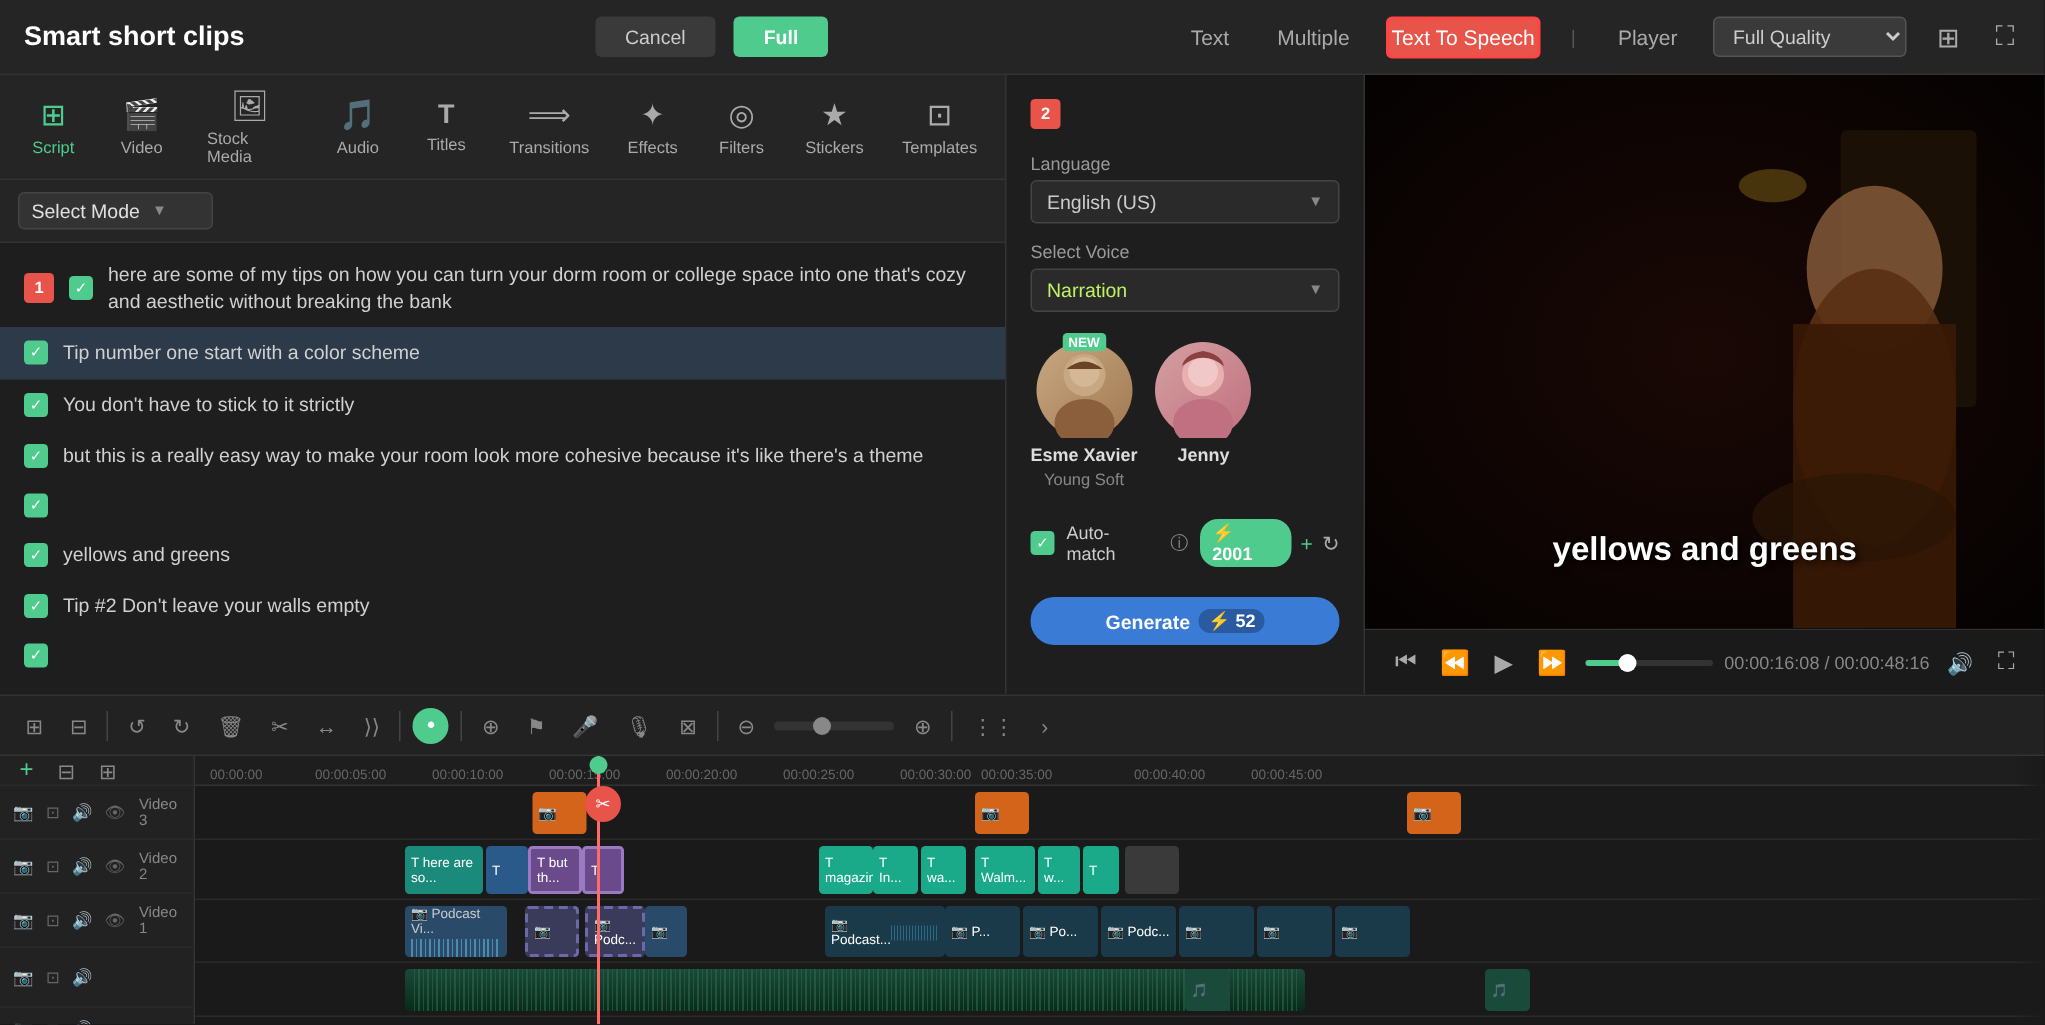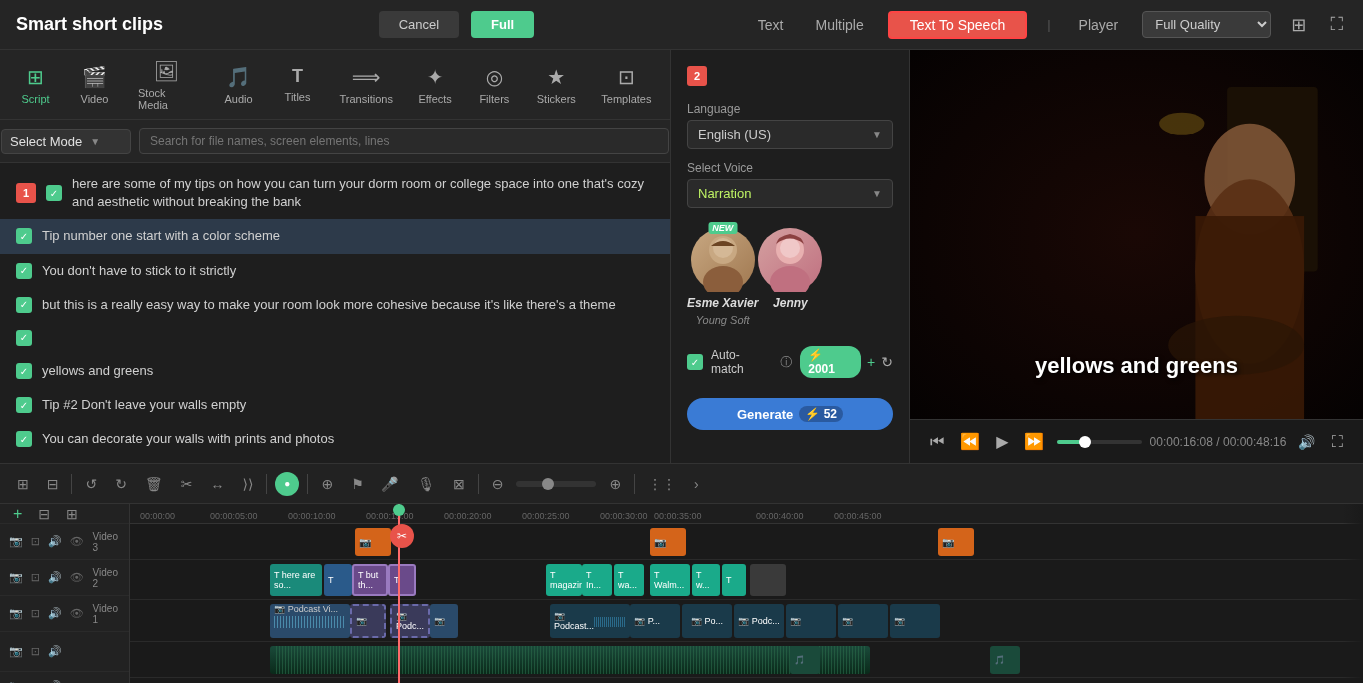--- a/index.html
+++ b/index.html
@@ -133,21 +133,21 @@
     }
     .tool-item.active { color: #4ecb8d; }
     .tool-item .tool-icon {
       font-size: 20px;
     }
 
     
     .search-bar-area {
       display: flex;
       align-items: center;
-      padding: 8px 1px;
+      padding: 8px 12px;
       background: #252525;
       border-bottom: 1px solid #333;
       gap: 8px;
     }
     .search-input {
       flex: 1;
       background: #2a2a2a;
       border: 1px solid #444;
       color: #ccc;
       padding: 5px 10px;
@@ -213,22 +213,22 @@
       flex-shrink: 0;
       overflow-y: auto;
     }
     .label-text {
       font-size: 12px;
       color: #999;
       margin-bottom: 4px;
     }
     .voice-grid {
       display: flex;
+      gap: 12px;
       margin-top: 8px;
-      font-style: italic;
     }
     .voice-card {
       display: flex;
       flex-direction: column;
       align-items: center;
       gap: 4px;
       cursor: pointer;
     }
     .voice-avatar {
       width: 64px;
@@ -592,21 +592,21 @@
 
 <div class="top-bar">
   <span class="app-title">Smart short clips</span>
   <div class="top-bar-center">
     <button class="btn-cancel">Cancel</button>
     <button class="btn-save">Full</button>
   </div>
   <div class="top-bar-right">
     <button class="tab-btn">Text</button>
     <button class="tab-btn">Multiple</button>
-    <button class="tab-btn tts-active" style="background:#e8534a;color:#fff;border:2px solid #ff4444;border-radius:4px;padding:4px 20px;">Text To Speech</button>
+    <button class="tab-btn tts-active" style="background:#e8534a;color:#fff;border:2px solid #ff4444;border-radius:4px;padding:4px 2px;">Text To Speech</button>
     <span style="color:#555;margin:0 4px;">|</span>
     <button class="tab-btn">Player</button>
     <select class="quality-select">
       <option>Full Quality</option>
       <option>Preview Quality</option>
     </select>
     <button class="icon-btn">⊞</button>
     <button class="icon-btn">⛶</button>
   </div>
 </div>
@@ -656,21 +656,20 @@
         <span class="tool-icon">⊡</span>
         <span>Templates</span>
       </div>
     </div>
 
     <div class="search-bar-area">
       <div style="display:flex;align-items:center;gap:4px;background:#333;border:1px solid #444;border-radius:4px;padding:4px 8px;min-width:130px;cursor:pointer;">
         <span>Select Mode</span>
         <span style="color:#888;font-size:10px;margin-left:4px;">▼</span>
       </div>
-      <input class="search-input" type="text" placeholder="Search for file names, screen elements, lines" style="">
     </div>
 
     <div class="script-list">
 
       <div class="script-item">
         <div class="badge-1">1</div>
         <div class="checkbox">✓</div>
         <span class="script-text">here are some of my tips on how you can turn your dorm room or college space into one that's cozy and aesthetic without breaking the bank</span>
       </div>
       <div class="script-item selected">
@@ -691,21 +690,20 @@
       <div class="script-item">
         <div class="checkbox">✓</div>
         <span class="script-text">yellows and greens</span>
       </div>
       <div class="script-item">
         <div class="checkbox">✓</div>
         <span class="script-text">Tip #2 Don't leave your walls empty</span>
       </div>
       <div class="script-item">
         <div class="checkbox">✓</div>
-        <span class="script-text">You can decorate your walls with prints and photos</span>
       </div>
     </div>
   </div>
 
   <div class="tts-panel">
     <div style="display:flex;align-items:center;gap:8px;margin-bottom:4px;">
       <div class="badge-2">2</div>
     </div>
 
     <div>
@@ -949,41 +947,41 @@
           <div class="track-clip clip-teal-light" style="left:562px;width:28px;height:32px;top:4px;">
             <span style="font-size:9px;">T w...</span>
           </div>
           <div class="track-clip clip-teal-light" style="left:592px;width:24px;height:32px;top:4px;">
             <span style="font-size:9px;">T</span>
           </div>
           <div class="track-clip" style="left:620px;width:36px;height:32px;top:4px;background:#3a3a3a;"></div>
         </div>
 
         <div class="track-row" style="height:42px;">
-          <div class="track-clip" style="left:140px;width:80px;height:34px;top:4px;background:#2a4a6a;display:flex;flex-direction:column;align-items:flex-start;">
+          <div class="track-clip" style="left:140px;width:68px;height:34px;top:4px;background:#2a4a6a;display:flex;flex-direction:column;align-items:flex-start;">
             <span style="font-size:9px;color:#ccc;">📷 Podcast Vi...</span>
             <div style="width:100%;height:12px;background:repeating-linear-gradient(90deg,#4a8aaa 0px,#4a8aaa 1px,transparent 1px,transparent 3px);margin-top:2px;"></div>
           </div>
           <div class="track-clip" style="left:220px;width:36px;height:34px;top:4px;background:#3a3a5a;border:2px dashed #6a6aaa;">
             <span style="font-size:9px;">📷</span>
           </div>
           <div class="track-clip" style="left:260px;width:40px;height:34px;top:4px;background:#3a3a5a;border:2px dashed #6a6aaa;">
             <span style="font-size:9px;">📷 Podc...</span>
           </div>
           <div class="track-clip" style="left:300px;width:28px;height:34px;top:4px;background:#2a4a6a;">
             <span style="font-size:9px;">📷</span>
           </div>
           <div class="track-clip" style="left:420px;width:80px;height:34px;top:4px;background:#1a3a4a;">
             <span style="font-size:9px;">📷 Podcast...</span>
             <div style="width:100%;height:10px;background:repeating-linear-gradient(90deg,#2a6a8a 0px,#2a6a8a 1px,transparent 1px,transparent 2px);margin-top:1px;"></div>
           </div>
           <div class="track-clip" style="left:500px;width:50px;height:34px;top:4px;background:#1a3a4a;">
             <span style="font-size:9px;">📷 P...</span>
           </div>
-          <div class="track-clip" style="left:552px;width:50px;height:34px;top:4px;background:#1a3a4a;justify-content:center;">
+          <div class="track-clip" style="left:552px;width:50px;height:34px;top:4px;background:#1a3a4a;">
             <span style="font-size:9px;">📷 Po...</span>
           </div>
           <div class="track-clip" style="left:604px;width:50px;height:34px;top:4px;background:#1a3a4a;">
             <span style="font-size:9px;">📷 Podc...</span>
           </div>
           <div class="track-clip" style="left:656px;width:50px;height:34px;top:4px;background:#1a3a4a;">
             <span style="font-size:9px;">📷</span>
           </div>
           <div class="track-clip" style="left:708px;width:50px;height:34px;top:4px;background:#1a3a4a;">
             <span style="font-size:9px;">📷</span>

